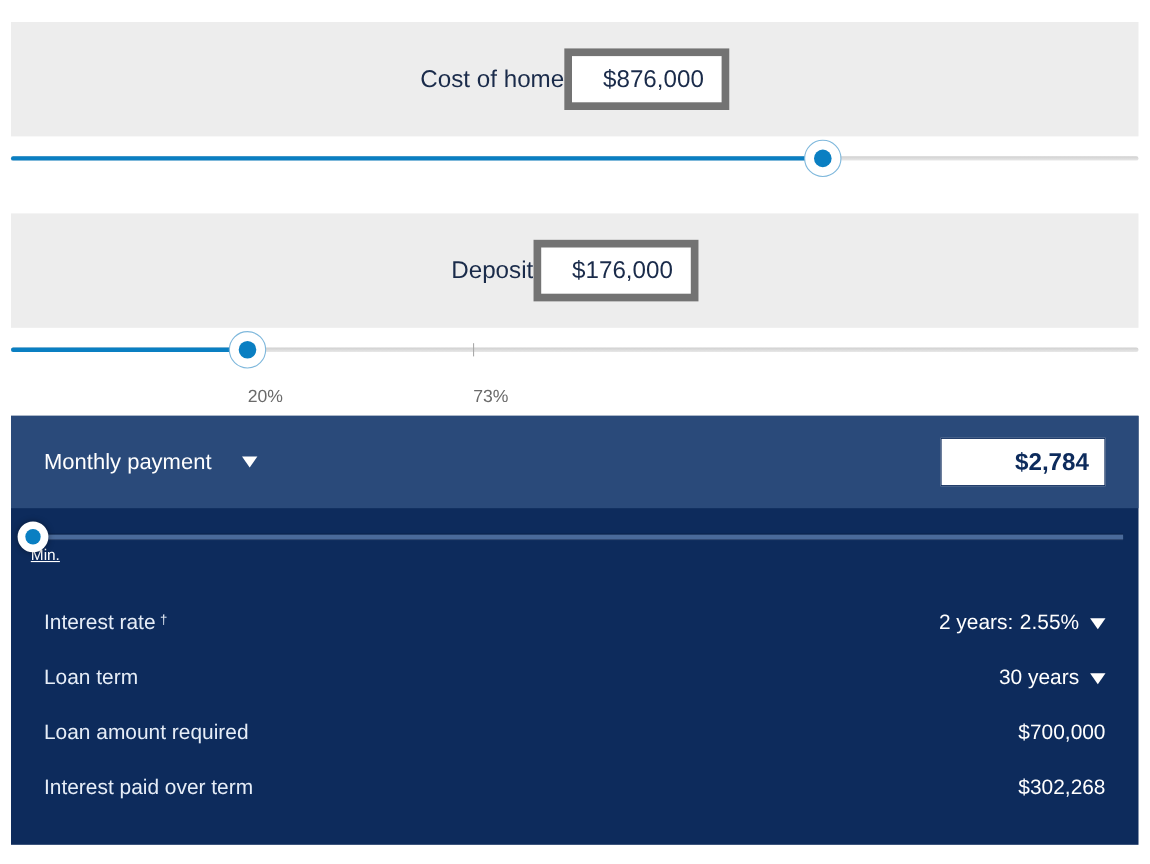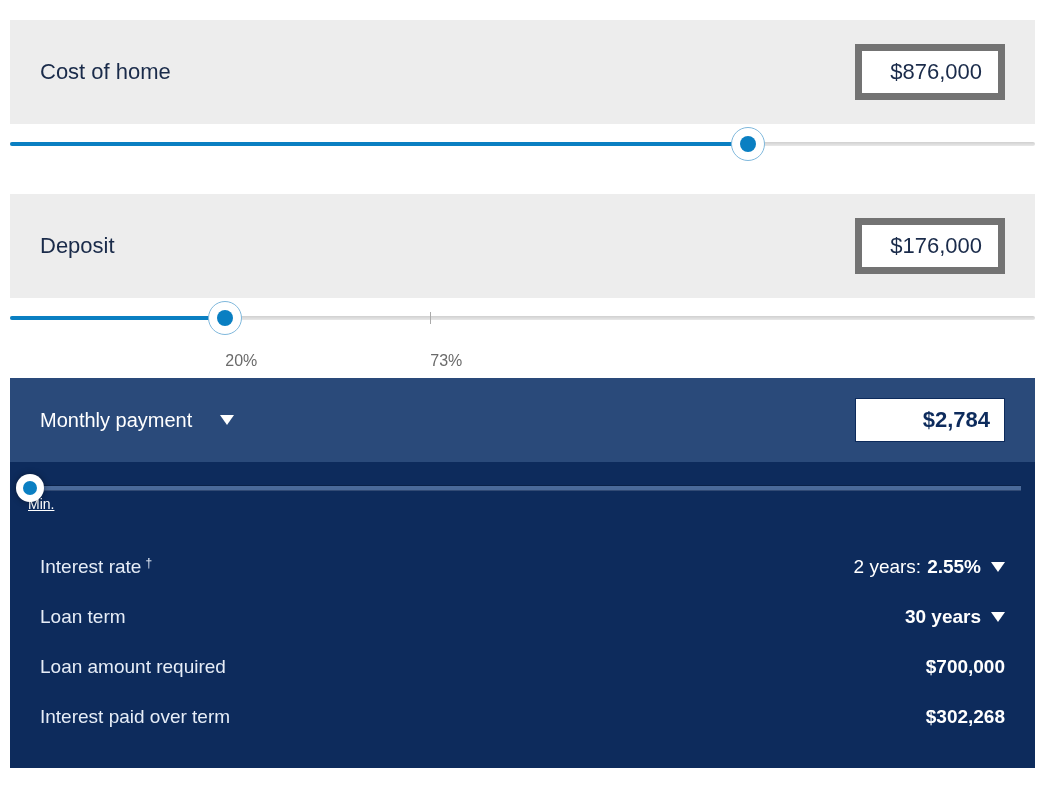--- a/index.html
+++ b/index.html
@@ -6,21 +6,21 @@
   body {
     font-family: 'Segoe UI', Arial, sans-serif;
     background: #fff;
     width: 1045px;
     padding: 20px 10px;
   }
   .panel-light {
     background: #ededed;
     padding: 24px 30px;
     display: flex;
-    justify-content: space-between;
+    justify-content: center;
     align-items: center;
   }
   .panel-light .label {
     color: #1a2b4a;
     font-size: 22px;
   }
   .value-box {
     background: #fff;
     border: 7px solid #737373;
     padding: 8px 16px;
@@ -155,21 +155,21 @@
     font-size: 19px;
   }
   .row .left {
     color: #e6edf7;
     display:flex;align-items:flex-start;gap:4px;
   }
   .row .right {
     color: #fff;
     display:flex;align-items:center;gap:6px;
   }
-  .bold { font-weight: bold; }
+  .bold { font-weight: normal; }
   .dagger { font-size: 12px; vertical-align: super; }
   .chevron-down {
     display:inline-block;
     width:0;height:0;
     border-left:7px solid transparent;
     border-right:7px solid transparent;
     border-top:10px solid currentColor;
     margin-left:4px;
   }
   .slider-labels-zone { position:relative; height:40px; }

